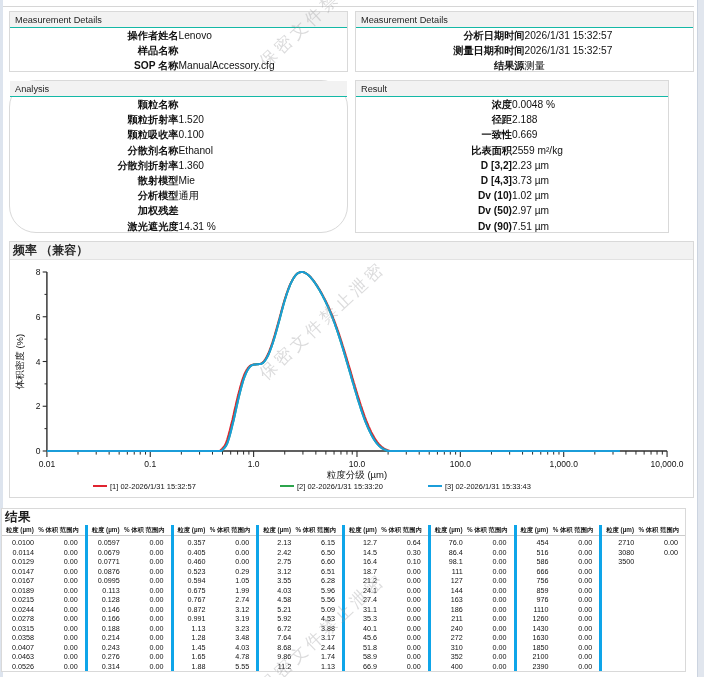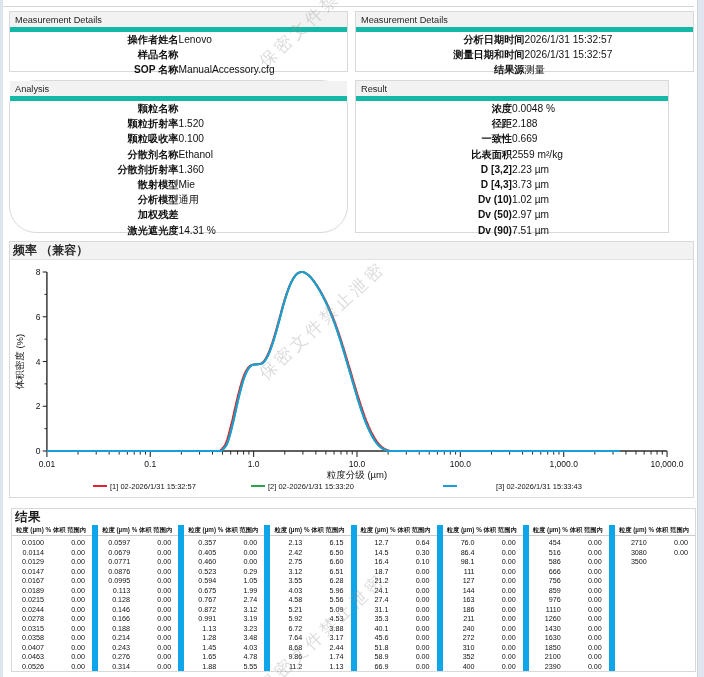--- a/index.html
+++ b/index.html
@@ -10,21 +10,21 @@
     -webkit-font-smoothing:antialiased;
   }
   .edge-strip-left{position:absolute;left:0;top:0;width:3px;height:677px;background:#dde4ee;}
   .edge-strip-right{position:absolute;right:0;top:0;width:6px;height:677px;background:#e1e6ee;border-left:1px solid #ccd4e0;}
   .top-rule{position:absolute;left:3px;top:6px;width:691px;height:0;border-top:1px solid #d6d6d6;}
 
   .panel{
     position:absolute;background:#ffffff;border:1px solid #d9d9d9;box-sizing:border-box;
   }
   .panel-header{
-    height:15px;background:#f2f2f2;border-bottom:5px solid #14b8a6;
+    height:15px;background:#f2f2f2;border-bottom:1px solid #14b8a6;
     display:flex;align-items:center;padding-left:5px;
     font-size:9.2px;color:#252525;
   }
   #panel-md-left{left:9px;top:11px;width:339px;height:61px;}
   #panel-md-right{left:355px;top:11px;width:339px;height:61px;}
   #panel-analysis{left:9px;top:80px;width:339px;height:153px;border-radius:27px;}
   #panel-result{left:355px;top:80px;width:314px;height:153px;}
   .panel-body{padding-top:0px;}
   .kv-row{
     display:grid;grid-template-columns:1fr 1fr;
@@ -38,28 +38,28 @@
   .chart-header{
     height:17px;background:#f2f2f2;border-bottom:1px solid #e2e2e2;
     display:flex;align-items:center;padding-left:3px;
     font-size:12px;font-weight:bold;color:#2a2a2a;
   }
   #chart-svg{position:absolute;left:0;top:17px;}
   .legend-item{position:absolute;top:238px;height:12px;display:flex;align-items:center;font-size:7.5px;color:#111;}
   .legend-line{display:inline-block;width:14px;height:2.6px;margin-right:3px;}
 
   
-  #panel-results{left:11px;top:508px;width:685px;height:164px;}
+  #panel-results{left:1px;top:508px;width:685px;height:164px;}
   .results-title{
     height:16px;display:flex;align-items:center;padding-left:3px;
     font-size:12.5px;font-weight:bold;color:#1b1b1b;letter-spacing:.5px;
   }
   .rt-groups{position:absolute;left:0;top:16px;right:0;bottom:0;display:flex;}
   .rt-group{flex:1 1 0;box-sizing:border-box;padding:0 6px 0 4px;}
-  .rt-group + .rt-group{border-left:6px solid #0ea5e9;}
+  .rt-group + .rt-group{border-left:3px solid #0ea5e9;}
   .rt-head{display:flex;height:9.5px;line-height:10px;font-size:6.3px;font-weight:bold;color:#1b1b1b;white-space:nowrap;}
   .rt-head .h1{flex:none;text-align:left;}
   .rt-head .h2{margin-left:auto;text-align:right;}
   .rt-sep{border-top:1px solid #cccccc;margin:0.5px -6px 0 -4px;}
   .rt-rows{margin-top:2px;}
   .rt-row{display:flex;height:9.5px;line-height:9.5px;font-size:7.2px;color:#111;}
   .rt-row .c1{width:28px;text-align:right;}
   .rt-row .c2{flex:1;text-align:right;padding-right:1px;}
 
   .watermark{
@@ -279,25 +279,25 @@
       <text x="13" y="102.5" text-anchor="middle" font-size="9.5" fill="#111" transform="rotate(-90 13 102.5)">体积密度 (%)</text>
       <path d="M36.9 192.0L210.0 192.0L210.6 191.2L211.3 190.5L212.0 189.9L212.6 189.2L213.3 188.5L213.9 187.7L214.6 186.8L215.2 185.6L215.9 184.2L216.5 182.5L217.2 180.5L217.8 178.4L218.5 176.1L219.1 173.7L219.8 171.2L220.4 168.7L221.1 166.1L221.7 163.5L222.4 160.9L223.0 158.1L223.7 155.2L224.3 152.3L225.0 149.3L225.7 146.4L226.3 143.5L227.0 140.7L227.6 138.1L228.3 135.6L228.9 133.0L229.6 130.5L230.2 128.1L230.9 125.8L231.5 123.5L232.2 121.4L232.8 119.5L233.5 117.7L234.1 116.0L234.8 114.5L235.4 113.2L236.1 111.9L236.7 110.8L237.4 109.8L238.0 108.9L238.7 108.1L239.4 107.4L240.0 106.8L240.7 106.4L241.3 106.1L242.0 105.9L242.6 105.7L243.3 105.6L243.9 105.6L244.6 105.5L245.2 105.4L245.9 105.3L246.5 105.3L247.2 105.2L247.8 105.2L248.5 105.1L249.1 105.1L249.8 104.9L250.4 104.8L251.1 104.5L251.7 104.2L252.4 103.7L253.1 103.1L253.7 102.4L254.4 101.5L255.0 100.6L255.7 99.6L256.3 98.5L257.0 97.3L257.6 96.0L258.3 94.5L258.9 93.0L259.6 91.4L260.2 89.7L260.9 87.9L261.5 86.0L262.2 84.1L262.8 82.2L263.5 80.2L264.1 78.0L264.8 75.8L265.4 73.6L266.1 71.3L266.8 68.9L267.4 66.6L268.1 64.3L268.7 61.9L269.4 59.6L270.0 57.2L270.7 54.8L271.3 52.3L272.0 49.9L272.6 47.5L273.3 45.2L273.9 43.0L274.6 40.9L275.2 38.8L275.9 36.8L276.5 34.9L277.2 33.0L277.8 31.2L278.5 29.4L279.1 27.8L279.8 26.2L280.5 24.7L281.1 23.4L281.8 22.1L282.4 20.9L283.1 19.7L283.7 18.7L284.4 17.8L285.0 16.9L285.7 16.1L286.3 15.4L287.0 14.8L287.6 14.3L288.3 13.9L288.9 13.6L289.6 13.3L290.2 13.2L290.9 13.1L291.5 13.0L292.2 13.0L292.8 13.1L293.5 13.2L294.2 13.4L294.8 13.7L295.5 14.0L296.1 14.4L296.8 14.8L297.4 15.2L298.1 15.7L298.7 16.3L299.4 16.9L300.0 17.5L300.7 18.2L301.3 19.0L302.0 19.8L302.6 20.5L303.3 21.4L303.9 22.2L304.6 23.1L305.2 24.0L305.9 24.9L306.5 25.9L307.2 26.9L307.9 27.9L308.5 29.0L309.2 30.1L309.8 31.1L310.5 32.2L311.1 33.4L311.8 34.5L312.4 35.7L313.1 36.9L313.7 38.2L314.4 39.4L315.0 40.7L315.7 42.0L316.3 43.3L317.0 44.7L317.6 46.0L318.3 47.4L318.9 48.9L319.6 50.3L320.2 51.8L320.9 53.4L321.6 54.9L322.2 56.5L322.9 58.1L323.5 59.8L324.2 61.5L324.8 63.2L325.5 65.0L326.1 66.8L326.8 68.6L327.4 70.4L328.1 72.3L328.7 74.2L329.4 76.2L330.0 78.2L330.7 80.2L331.3 82.2L332.0 84.2L332.6 86.3L333.3 88.3L333.9 90.4L334.6 92.6L335.3 94.7L335.9 96.8L336.6 99.0L337.2 101.2L337.9 103.4L338.5 105.5L339.2 107.7L339.8 109.9L340.5 112.1L341.1 114.3L341.8 116.5L342.4 118.8L343.1 121.0L343.7 123.2L344.4 125.3L345.0 127.5L345.7 129.7L346.3 131.8L347.0 134.0L347.6 136.1L348.3 138.3L349.0 140.4L349.6 142.4L350.3 144.5L350.9 146.5L351.6 148.4L352.2 150.4L352.9 152.3L353.5 154.2L354.2 156.0L354.8 157.8L355.5 159.6L356.1 161.3L356.8 162.9L357.4 164.5L358.1 166.0L358.7 167.6L359.4 169.0L360.0 170.4L360.7 171.8L361.3 173.1L362.0 174.4L362.7 175.7L363.3 176.9L364.0 178.0L364.6 179.1L365.3 180.2L365.9 181.2L366.6 182.1L367.2 183.0L367.9 183.9L368.5 184.7L369.2 185.4L369.8 186.1L370.5 186.7L371.1 187.3L371.8 187.9L372.4 188.4L373.1 188.9L373.7 189.3L374.4 189.7L375.0 190.1L375.7 190.4L376.4 190.7L377.0 191.0L377.7 191.2L378.3 191.5L379.0 191.7L379.6 192.0L609.9 192.0" fill="none" stroke="#e02330" stroke-width="2" stroke-linejoin="round" stroke-linecap="butt"></path>
       <path d="M36.9 192.0L211.4 192.0L212.1 191.2L212.7 190.5L213.4 189.9L214.0 189.2L214.6 188.5L215.3 187.7L215.9 186.8L216.6 185.6L217.2 184.2L217.8 182.5L218.5 180.5L219.1 178.4L219.8 176.1L220.4 173.7L221.1 171.2L221.7 168.7L222.3 166.1L223.0 163.5L223.6 160.9L224.3 158.1L224.9 155.2L225.5 152.3L226.2 149.3L226.8 146.4L227.5 143.5L228.1 140.7L228.7 138.1L229.4 135.6L230.0 133.0L230.7 130.5L231.3 128.1L231.9 125.8L232.6 123.5L233.2 121.4L233.9 119.5L234.5 117.7L235.2 116.0L235.8 114.5L236.4 113.2L237.1 111.9L237.7 110.8L238.4 109.8L239.0 108.9L239.6 108.1L240.3 107.4L240.9 106.8L241.6 106.4L242.2 106.1L242.8 105.9L243.5 105.7L244.1 105.6L244.8 105.6L245.4 105.5L246.0 105.4L246.7 105.3L247.3 105.3L248.0 105.2L248.6 105.2L249.2 105.1L249.9 105.1L250.5 104.9L251.2 104.8L251.8 104.5L252.5 104.2L253.1 103.7L253.7 103.1L254.4 102.4L255.0 101.5L255.7 100.6L256.3 99.6L256.9 98.5L257.6 97.3L258.2 96.0L258.9 94.5L259.5 93.0L260.1 91.4L260.8 89.7L261.4 87.9L262.1 86.0L262.7 84.1L263.3 82.2L264.0 80.2L264.6 78.0L265.3 75.8L265.9 73.6L266.6 71.3L267.2 68.9L267.8 66.6L268.5 64.3L269.1 61.9L269.8 59.6L270.4 57.2L271.0 54.8L271.7 52.3L272.3 49.9L273.0 47.5L273.6 45.2L274.2 43.0L274.9 40.9L275.5 38.8L276.2 36.8L276.8 34.9L277.4 33.0L278.1 31.2L278.7 29.4L279.4 27.8L280.0 26.2L280.7 24.7L281.3 23.4L281.9 22.1L282.6 20.9L283.2 19.7L283.9 18.7L284.5 17.8L285.1 16.9L285.8 16.1L286.4 15.4L287.1 14.8L287.7 14.3L288.3 13.9L289.0 13.6L289.6 13.3L290.3 13.2L290.9 13.1L291.5 13.0L292.2 13.0L292.8 13.1L293.5 13.2L294.1 13.4L294.8 13.7L295.4 14.0L296.0 14.4L296.7 14.8L297.3 15.2L298.0 15.7L298.6 16.3L299.2 16.9L299.9 17.5L300.5 18.2L301.2 19.0L301.8 19.8L302.4 20.5L303.1 21.4L303.7 22.2L304.4 23.1L305.0 24.0L305.6 24.9L306.3 25.9L306.9 26.9L307.6 27.9L308.2 29.0L308.9 30.1L309.5 31.1L310.1 32.2L310.8 33.4L311.4 34.5L312.1 35.7L312.7 36.9L313.3 38.2L314.0 39.4L314.6 40.7L315.3 42.0L315.9 43.3L316.5 44.7L317.2 46.0L317.8 47.4L318.5 48.9L319.1 50.3L319.7 51.8L320.4 53.4L321.0 54.9L321.7 56.5L322.3 58.1L322.9 59.8L323.6 61.5L324.2 63.2L324.9 65.0L325.5 66.8L326.2 68.6L326.8 70.4L327.4 72.3L328.1 74.2L328.7 76.2L329.4 78.2L330.0 80.2L330.6 82.2L331.3 84.2L331.9 86.3L332.6 88.3L333.2 90.4L333.8 92.6L334.5 94.7L335.1 96.8L335.8 99.0L336.4 101.2L337.0 103.4L337.7 105.5L338.3 107.7L339.0 109.9L339.6 112.1L340.3 114.3L340.9 116.5L341.5 118.8L342.2 121.0L342.8 123.2L343.5 125.3L344.1 127.5L344.7 129.7L345.4 131.8L346.0 134.0L346.7 136.1L347.3 138.3L347.9 140.4L348.6 142.4L349.2 144.5L349.9 146.5L350.5 148.4L351.1 150.4L351.8 152.3L352.4 154.2L353.1 156.0L353.7 157.8L354.4 159.6L355.0 161.3L355.6 162.9L356.3 164.5L356.9 166.0L357.6 167.6L358.2 169.0L358.8 170.4L359.5 171.8L360.1 173.1L360.8 174.4L361.4 175.7L362.0 176.9L362.7 178.0L363.3 179.1L364.0 180.2L364.6 181.2L365.2 182.1L365.9 183.0L366.5 183.9L367.2 184.7L367.8 185.4L368.5 186.1L369.1 186.7L369.7 187.3L370.4 187.9L371.0 188.4L371.7 188.9L372.3 189.3L372.9 189.7L373.6 190.1L374.2 190.4L374.9 190.7L375.5 191.0L376.1 191.2L376.8 191.5L377.4 191.7L378.1 192.0L609.9 192.0" fill="none" stroke="#2ca44c" stroke-width="2" stroke-linejoin="round" stroke-linecap="butt"></path>
       <path d="M36.9 192.0L211.6 192.0L212.2 191.2L212.9 190.5L213.5 189.9L214.2 189.2L214.8 188.5L215.4 187.7L216.1 186.8L216.7 185.6L217.4 184.2L218.0 182.5L218.6 180.5L219.3 178.4L219.9 176.1L220.6 173.7L221.2 171.2L221.8 168.7L222.5 166.1L223.1 163.5L223.8 160.9L224.4 158.1L225.0 155.2L225.7 152.3L226.3 149.3L226.9 146.4L227.6 143.5L228.2 140.7L228.9 138.1L229.5 135.6L230.1 133.0L230.8 130.5L231.4 128.1L232.1 125.8L232.7 123.5L233.3 121.4L234.0 119.5L234.6 117.7L235.3 116.0L235.9 114.5L236.5 113.2L237.2 111.9L237.8 110.8L238.5 109.8L239.1 108.9L239.7 108.1L240.4 107.4L241.0 106.8L241.7 106.4L242.3 106.1L242.9 105.9L243.6 105.7L244.2 105.6L244.9 105.6L245.5 105.5L246.1 105.4L246.8 105.3L247.4 105.3L248.1 105.2L248.7 105.2L249.3 105.1L250.0 105.1L250.6 104.9L251.3 104.8L251.9 104.5L252.5 104.2L253.2 103.7L253.8 103.1L254.5 102.4L255.1 101.5L255.7 100.6L256.4 99.6L257.0 98.5L257.6 97.3L258.3 96.0L258.9 94.5L259.6 93.0L260.2 91.4L260.8 89.7L261.5 87.9L262.1 86.0L262.8 84.1L263.4 82.2L264.0 80.2L264.7 78.0L265.3 75.8L266.0 73.6L266.6 71.3L267.2 68.9L267.9 66.6L268.5 64.3L269.2 61.9L269.8 59.6L270.4 57.2L271.1 54.8L271.7 52.3L272.4 49.9L273.0 47.5L273.6 45.2L274.3 43.0L274.9 40.9L275.6 38.8L276.2 36.8L276.8 34.9L277.5 33.0L278.1 31.2L278.8 29.4L279.4 27.8L280.0 26.2L280.7 24.7L281.3 23.4L282.0 22.1L282.6 20.9L283.2 19.7L283.9 18.7L284.5 17.8L285.2 16.9L285.8 16.1L286.4 15.4L287.1 14.8L287.7 14.3L288.3 13.9L289.0 13.6L289.6 13.3L290.3 13.2L290.9 13.1L291.5 13.0L292.2 13.0L292.8 13.1L293.5 13.2L294.1 13.4L294.7 13.7L295.4 14.0L296.0 14.4L296.7 14.8L297.3 15.2L297.9 15.7L298.6 16.3L299.2 16.9L299.9 17.5L300.5 18.2L301.1 19.0L301.8 19.8L302.4 20.5L303.1 21.4L303.7 22.2L304.3 23.1L305.0 24.0L305.6 24.9L306.3 25.9L306.9 26.9L307.5 27.9L308.2 29.0L308.8 30.1L309.5 31.1L310.1 32.2L310.7 33.4L311.4 34.5L312.0 35.7L312.7 36.9L313.3 38.2L313.9 39.4L314.6 40.7L315.2 42.0L315.9 43.3L316.5 44.7L317.1 46.0L317.8 47.4L318.4 48.9L319.0 50.3L319.7 51.8L320.3 53.4L321.0 54.9L321.6 56.5L322.2 58.1L322.9 59.8L323.5 61.5L324.2 63.2L324.8 65.0L325.4 66.8L326.1 68.6L326.7 70.4L327.4 72.3L328.0 74.2L328.6 76.2L329.3 78.2L329.9 80.2L330.6 82.2L331.2 84.2L331.8 86.3L332.5 88.3L333.1 90.4L333.8 92.6L334.4 94.7L335.0 96.8L335.7 99.0L336.3 101.2L337.0 103.4L337.6 105.5L338.2 107.7L338.9 109.9L339.5 112.1L340.2 114.3L340.8 116.5L341.4 118.8L342.1 121.0L342.7 123.2L343.4 125.3L344.0 127.5L344.6 129.7L345.3 131.8L345.9 134.0L346.6 136.1L347.2 138.3L347.8 140.4L348.5 142.4L349.1 144.5L349.8 146.5L350.4 148.4L351.0 150.4L351.7 152.3L352.3 154.2L352.9 156.0L353.6 157.8L354.2 159.6L354.9 161.3L355.5 162.9L356.1 164.5L356.8 166.0L357.4 167.6L358.1 169.0L358.7 170.4L359.3 171.8L360.0 173.1L360.6 174.4L361.3 175.7L361.9 176.9L362.5 178.0L363.2 179.1L363.8 180.2L364.5 181.2L365.1 182.1L365.7 183.0L366.4 183.9L367.0 184.7L367.7 185.4L368.3 186.1L368.9 186.7L369.6 187.3L370.2 187.9L370.9 188.4L371.5 188.9L372.1 189.3L372.8 189.7L373.4 190.1L374.1 190.4L374.7 190.7L375.3 191.0L376.0 191.2L376.6 191.5L377.3 191.7L377.9 192.0L609.9 192.0" fill="none" stroke="#1b9dd9" stroke-width="2" stroke-linejoin="round" stroke-linecap="butt"></path>
     </svg>
   <div id="chart-legend">
       <div class="legend-item" style="left: 83px;">
         <span class="legend-line" style="background: rgb(224, 35, 48);"></span>
         <span>[1] 02-2026/1/31 15:32:57</span>
       </div>
-      <div class="legend-item" style="left: 241px;">
+      <div class="legend-item" style="left: 270px;">
         <span class="legend-line" style="background: rgb(44, 164, 76);"></span>
         <span>[2] 02-2026/1/31 15:33:20</span>
       </div>
-      <div class="legend-item" style="left: 433px; gap: 36px;">
+      <div class="legend-item" style="left: 418px;">
         <span class="legend-line" style="background: rgb(27, 157, 217);"></span>
         <span>[3] 02-2026/1/31 15:33:43</span>
       </div>
     </div>
 </div>
 
 <div class="panel" id="panel-results">
   <div class="results-title">结果</div>
   <div class="rt-groups" id="rt-groups">
       <div class="rt-group">

